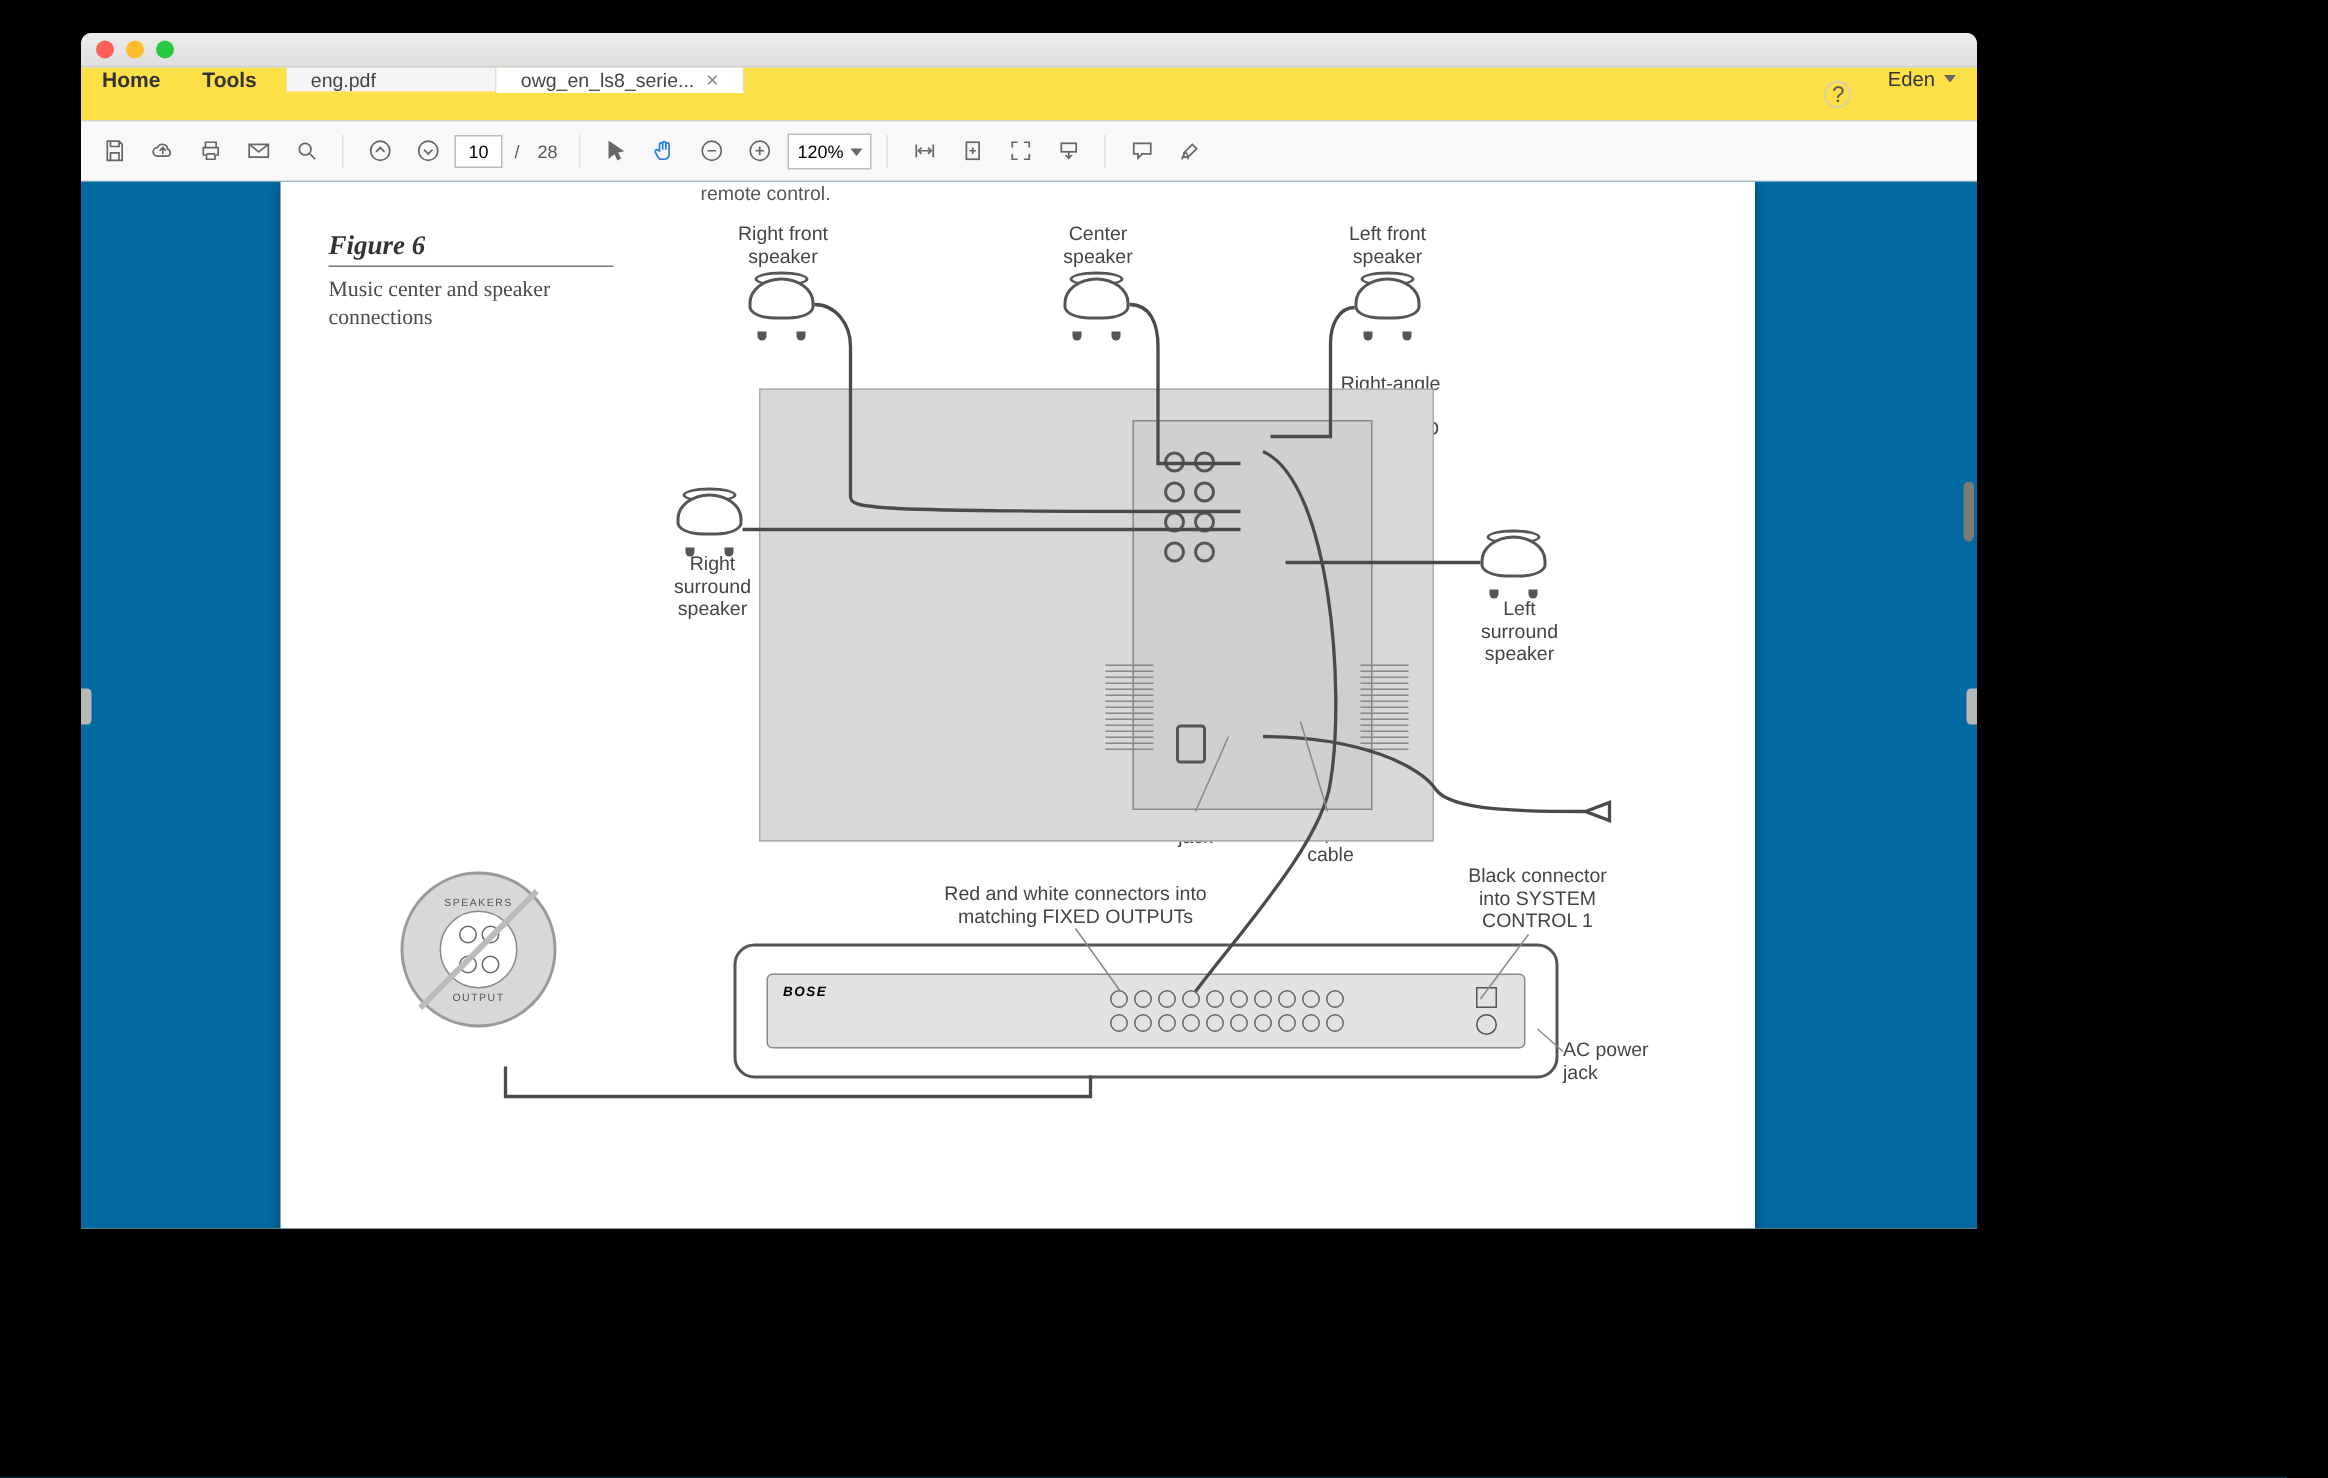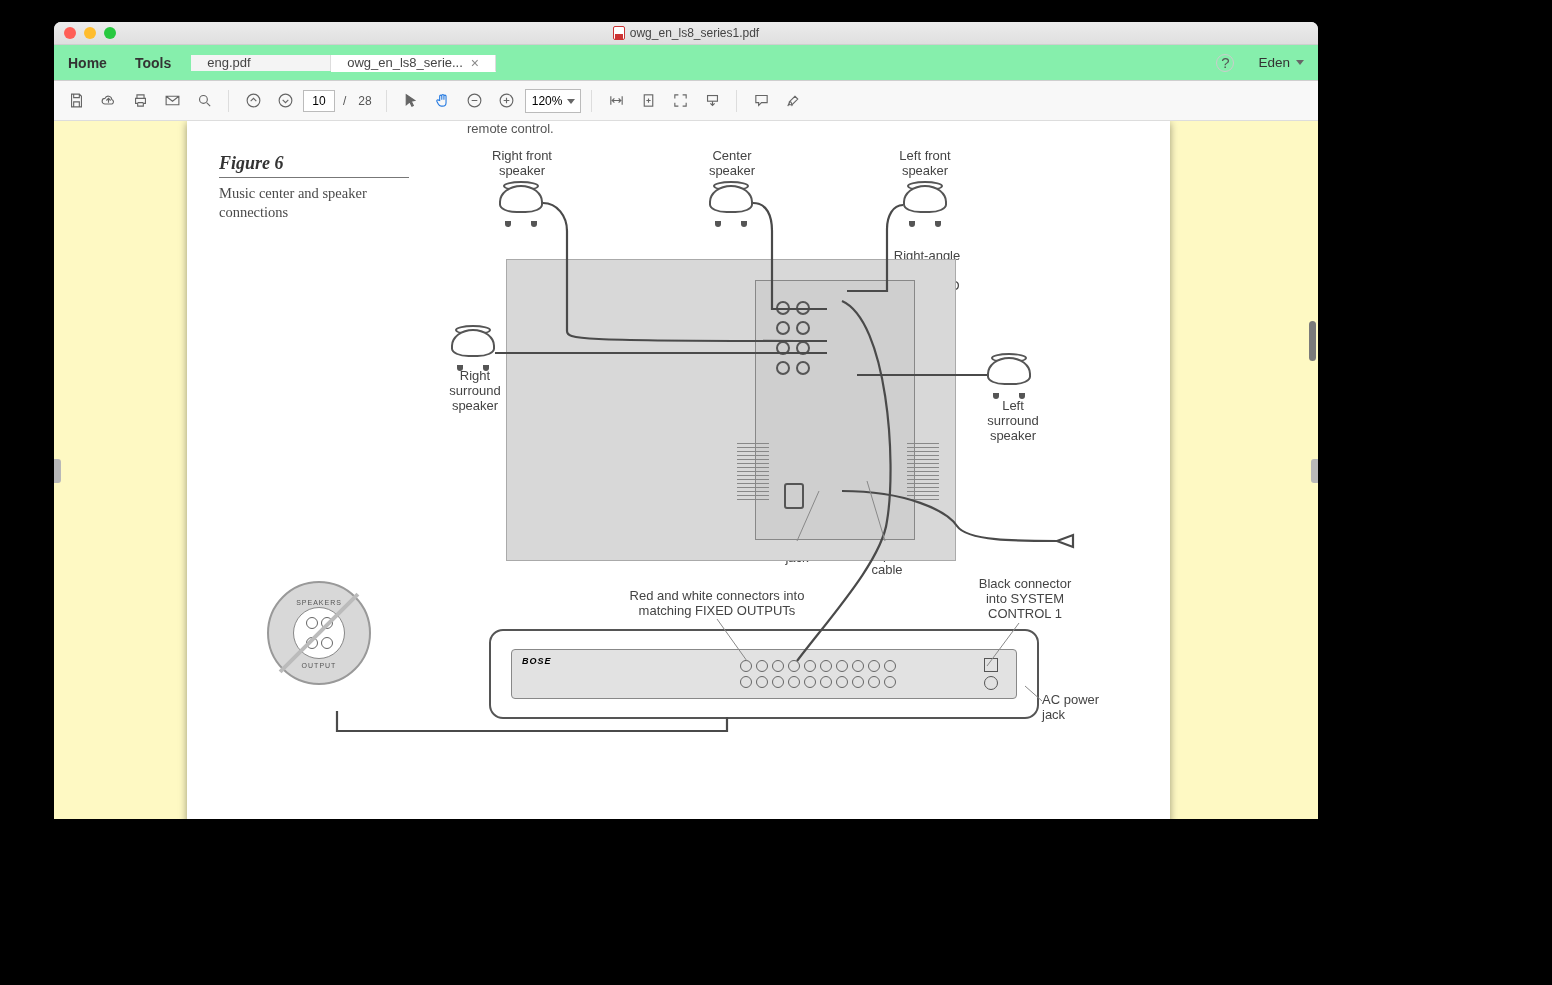--- a/index.html
+++ b/index.html
@@ -12,21 +12,21 @@
 .traffic { display: flex; gap: 8px; padding-left: 10px; }
 .dot { width: 12px; height: 12px; border-radius: 50%; }
 .dot.r { background: #ff5f57; }
 .dot.y { background: #ffbd2e; }
 .dot.g { background: #28c940; }
 .titlebar-title { position: absolute; left: 0; right: 0; text-align: center; font-size: 12px; color: #444; display: flex; align-items: center; justify-content: center; gap: 5px; pointer-events: none; }
 .pdf-badge { width: 12px; height: 14px; background: #fff; border: 1px solid #c33; border-radius: 2px; display: inline-flex; align-items: flex-end; justify-content: center; }
 .pdf-badge::after { content: ""; display: block; width: 8px; height: 5px; background: #c33; }
 
 
-.menurow { height: 36px; background: #86efac; border-bottom: 1px solid #cfcfcf; display: flex; align-items: center; }
+.menurow { height: 36px; background: #fde047; border-bottom: 1px solid #cfcfcf; display: flex; align-items: flex-start; }
 .menu-left { display: flex; align-items: center; }
 .menu-btn { padding: 0 14px; display: flex; align-items: center; font-size: 14px; color: #333; font-weight: 600; cursor: default; }
 .menurow .spacer { flex: 1; }
 .help-btn { width: 36px; display: flex; align-items: center; justify-content: center; color: #555; font-size: 15px; border: 1px solid #ccc; border-radius: 50%; width: 18px; height: 18px; margin: 9px 10px; }
 .signin { display: flex; align-items: center; padding: 0 14px; font-size: 13.5px; color: #333; gap: 6px; }
 .signin .caret { width: 0; height: 0; border-left: 4px solid transparent; border-right: 4px solid transparent; border-top: 5px solid #666; }
 
 
 .tabs { display: flex; align-items: stretch; margin-left: 6px; }
 .tab { display: flex; align-items: center; gap: 8px; padding: 0 16px; font-size: 13px; color: #444; border-right: 1px solid #ddd; background: #f4f4f4; min-width: 140px; }
@@ -38,21 +38,21 @@
 .tbtn { width: 28px; height: 28px; display: flex; align-items: center; justify-content: center; color: #555; border-radius: 3px; }
 .tbtn svg { width: 17px; height: 17px; stroke: #666; fill: none; stroke-width: 1.6; }
 .tbtn.hand svg { stroke: #2a7de1; }
 .sep { width: 1px; height: 22px; background: #ddd; margin: 0 6px; }
 .pagein { width: 32px; height: 22px; border: 1px solid #bbb; text-align: center; font-size: 12px; background: #fff; }
 .pagelabel { font-size: 12px; color: #555; padding: 0 4px; }
 .zoom-select { height: 24px; border: 1px solid #bbb; background: #fff; font-size: 12px; padding: 0 18px 0 6px; position: relative; display: flex; align-items: center; }
 .zoom-select::after { content: ""; position: absolute; right: 5px; top: 9px; border-left: 4px solid transparent; border-right: 4px solid transparent; border-top: 5px solid #666; }
 
 
-.viewer { position: absolute; top: 99px; bottom: 0; left: 0; right: 0; background: #fef9c3; overflow: hidden; }
+.viewer { position: absolute; top: 99px; bottom: 0; left: 0; right: 0; background: #0369a1; overflow: hidden; }
 .docpage { position: absolute; left: 133px; top: 0; width: 983px; height: 720px; background: #fff; box-shadow: 0 2px 8px rgba(0,0,0,.4); overflow: hidden; }
 .scroll-thumb { position: absolute; right: 2px; top: 200px; width: 7px; height: 40px; background: #7a7a7a; border-radius: 4px; }
 .page-handle { position: absolute; top: 338px; width: 7px; height: 24px; background: #b8b8b8; }
 .page-handle.left { left: 0; border-radius: 0 3px 3px 0; }
 .page-handle.right { right: 0; border-radius: 3px 0 0 3px; }
 
 
 .figure-label { position: absolute; left: 32px; top: 32px; font-family: Georgia, serif; font-style: italic; font-weight: 700; font-size: 18px; color: #333; text-align: center; }
 .figure-underline { position: absolute; left: 32px; top: 56px; width: 190px; height: 1px; background: #777; }
 .figure-caption { position: absolute; left: 32px; top: 63px; width: 190px; font-family: Georgia, serif; font-size: 14.5px; color: #4a4a4a; line-height: 1.3; }
@@ -95,24 +95,20 @@
 </head>
 <body>
 
 <div class="window">
 
   <div class="titlebar">
     <div class="traffic">
       <div class="dot r"></div>
       <div class="dot y"></div>
       <div class="dot g"></div>
-    </div>
-    <div class="titlebar-title">
-      <span class="pdf-badge"></span>
-      <span>owg_en_ls8_series1.pdf</span>
     </div>
   </div>
 
   <div class="menurow">
     <div class="menu-left">
       <div class="menu-btn">Home</div>
       <div class="menu-btn">Tools</div>
     </div>
     <div class="tabs">
       <div class="tab">

